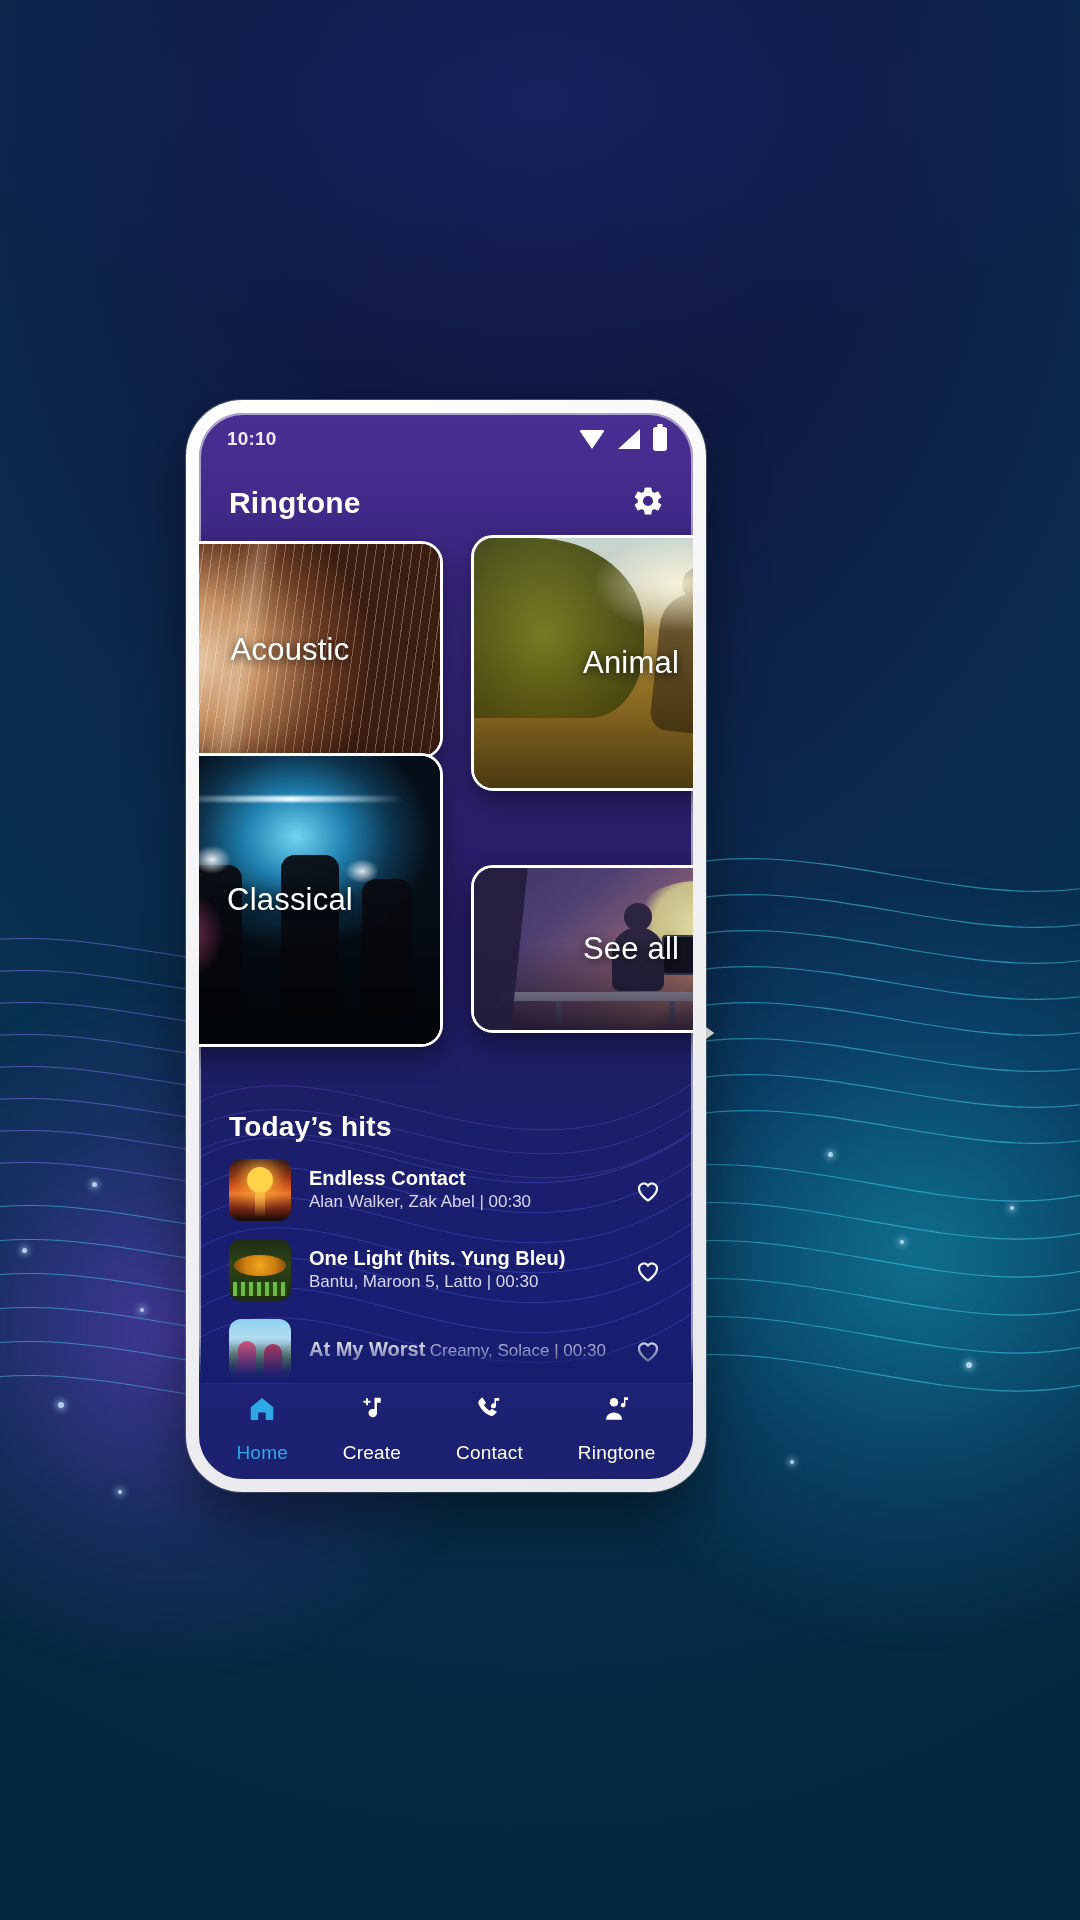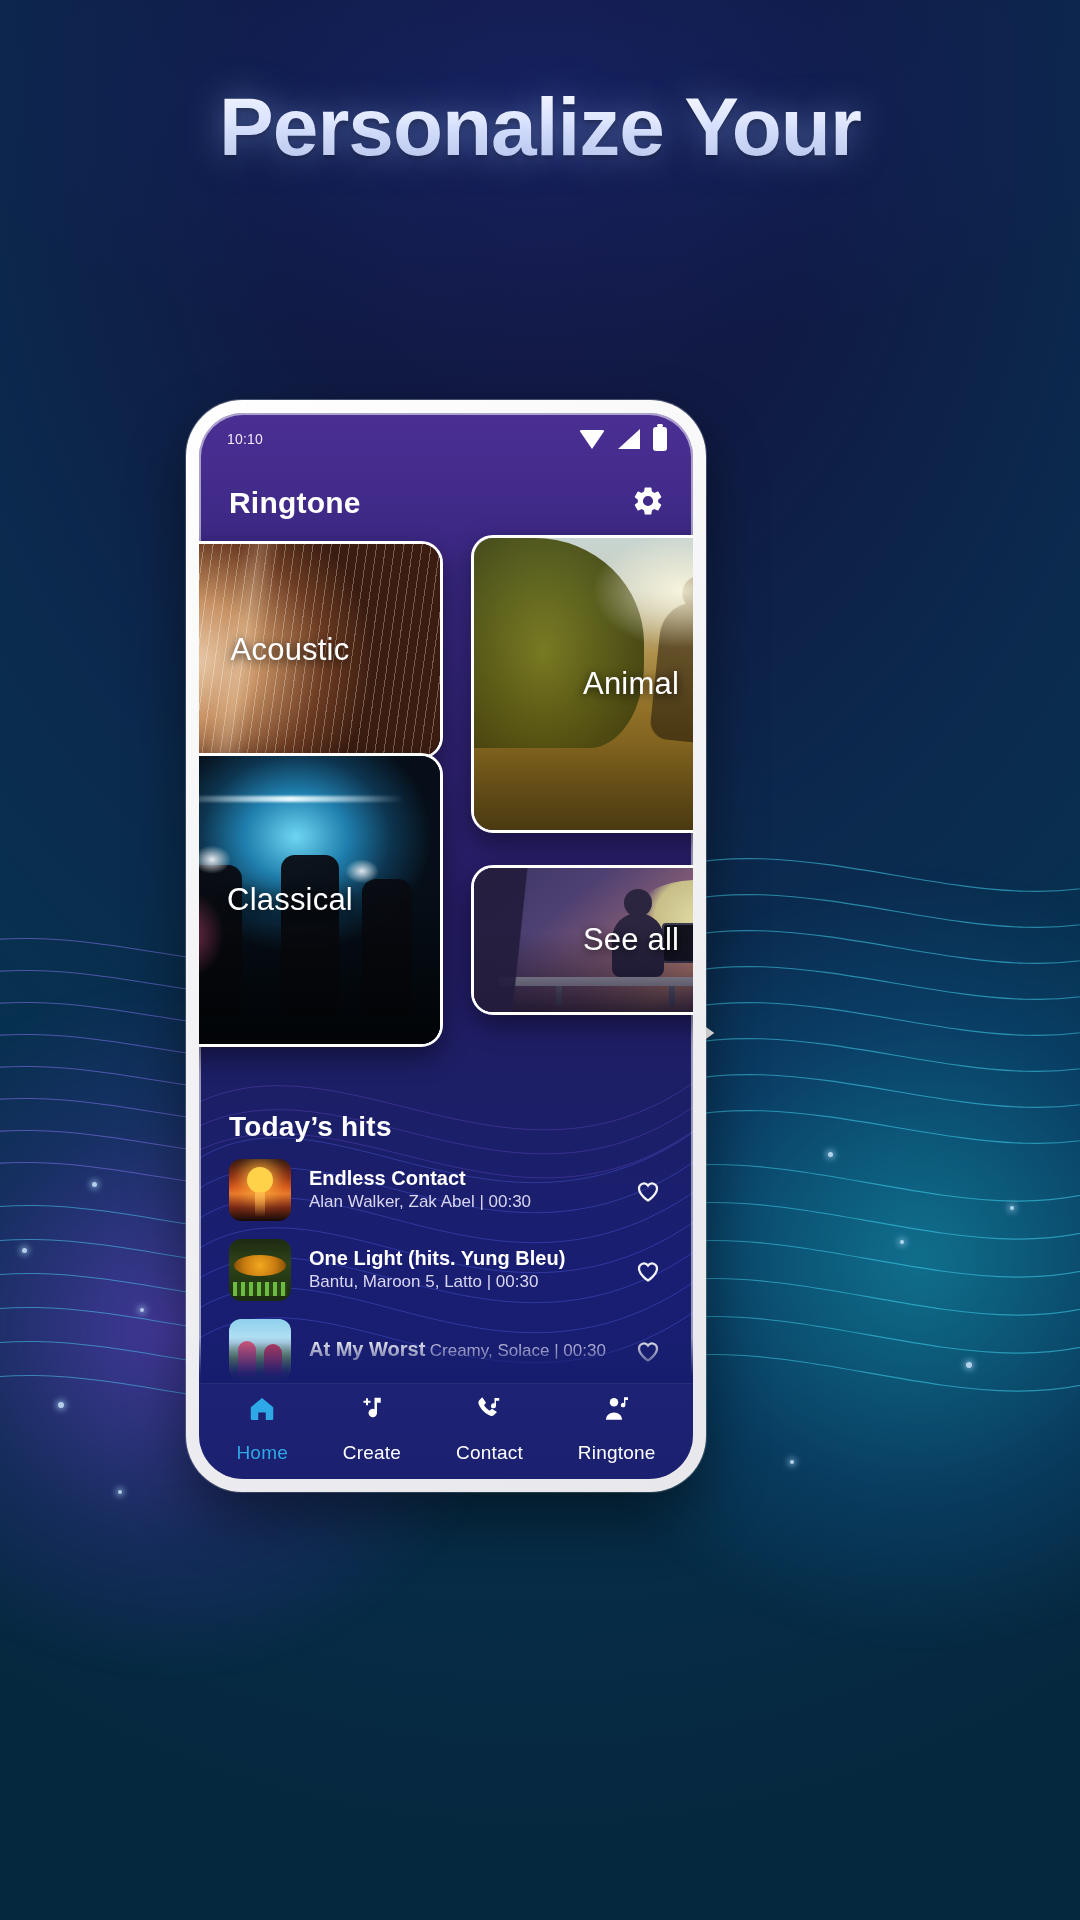--- a/index.html
+++ b/index.html
@@ -84,21 +84,21 @@
   }
   .screen-bgwave { position:absolute; inset:0; pointer-events:none; }
 
   
   .statusbar {
     position: relative; z-index: 3;
     height: 52px; display: flex; align-items: center;
     justify-content: space-between; padding: 0 26px 0 28px;
     color: #fff;
   }
-  .status-time { font-size: 14px; font-weight: 400; letter-spacing: .2px; color: #efe9fb; }
+  .status-time { font-size: 19px; font-weight: 700; letter-spacing: .2px; color: #efe9fb; }
   .status-icons { display: flex; align-items: center; gap: 13px; }
   .ic-wifi { width: 0; height: 0; border-left: 13px solid transparent; border-right: 13px solid transparent;
              border-top: 19px solid #ffffff; border-radius: 3px; }
   .ic-signal { width: 0; height: 0; border-left: 22px solid transparent; border-bottom: 20px solid #ffffff; }
   .ic-batt { width: 14px; height: 24px; border-radius: 3px; background: #ffffff; position: relative; }
   .ic-batt::before { content:""; position:absolute; left:4px; top:-3px; width:6px; height:3px; background:#fff; border-radius:2px; }
 
   
   .appbar {
     position: relative; z-index: 3;
@@ -120,25 +120,25 @@
   .card .label {
     position: absolute; inset: 0;
     display: flex; align-items: center; justify-content: center;
     color: #fff; font-size: 31px; font-weight: 500;
     text-shadow: 0 2px 10px rgba(0,0,0,.85);
     letter-spacing: .2px;
   }
   
   .card-acoustic { left: -62px; top: 0px; width: 306px; height: 218px; }
   
-  .card-animal { left: 272px; top: -6px; width: 320px; height: 298px; }
+  .card-animal { left: 272px; top: -6px; width: 320px; height: 256px; }
   
   .card-classical { left: -62px; top: 212px; width: 306px; height: 294px; }
   
-  .card-seeall { left: 272px; top: 324px; width: 320px; height: 150px; }
+  .card-seeall { left: 272px; top: 324px; width: 320px; height: 168px; }
 
   
   .art-acoustic { position:absolute; inset:0;
     background:
       radial-gradient(60% 80% at 18% 55%, #e8c9a8 0%, #c79264 35%, #6b3b22 72%, #3a1c10 100%),
       linear-gradient(110deg, #24160f 0%, #7a3a1c 30%, #b75b24 48%, #2a160e 78%, #120a07 100%);
   }
   .art-acoustic::after {
     content:""; position:absolute; inset:0;
     background:
@@ -332,21 +332,20 @@
     <span class="sparkle" style="left:118px; top:1490px; width:4px;  height:4px;"></span>
     <span class="sparkle" style="left:22px;  top:1248px; width:5px;  height:5px;"></span>
     <span class="sparkle" style="left:828px; top:1152px; width:5px;  height:5px;"></span>
     <span class="sparkle" style="left:900px; top:1240px; width:4px;  height:4px;"></span>
     <span class="sparkle" style="left:966px; top:1362px; width:6px;  height:6px;"></span>
     <span class="sparkle" style="left:790px; top:1460px; width:4px;  height:4px;"></span>
     <span class="sparkle" style="left:1010px;top:1206px; width:4px;  height:4px;"></span>
   </div>
 
   <div class="headline">
-    <span class="l1">Personalize Your</span>
   </div>
 
   <div class="phone">
     <div class="screen">
 
       <svg class="screen-bgwave" width="494" height="1066" viewBox="0 0 494 1066">
         <g fill="none" stroke="#4d5bdc" stroke-width="0.8" opacity="0.55">
           <path d="M-20 760 C 120 640, 300 880, 520 700"></path>
           <path d="M-20 790 C 120 670, 300 910, 520 730"></path>
           <path d="M-20 820 C 120 700, 300 940, 520 760"></path>

